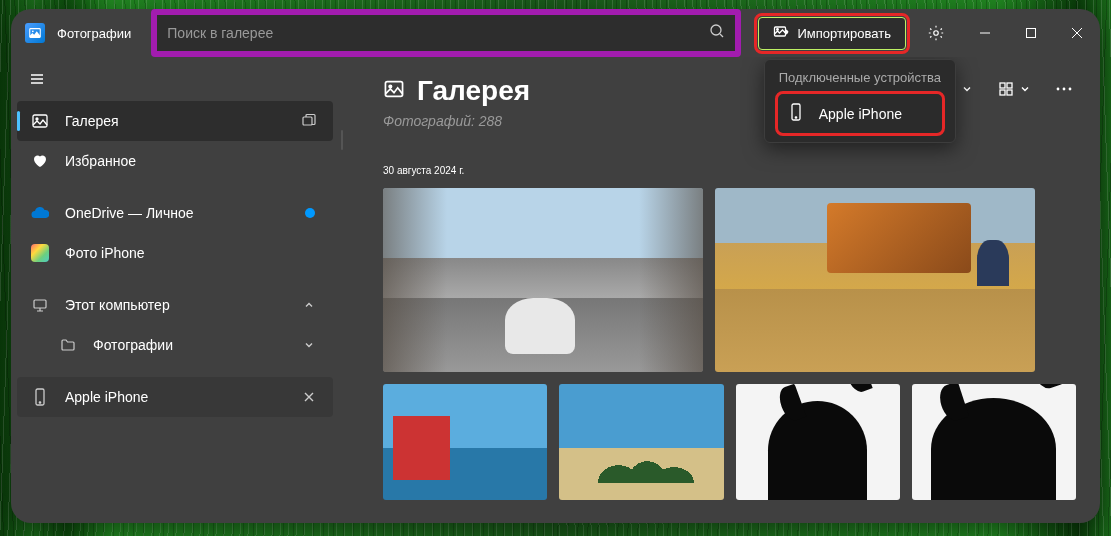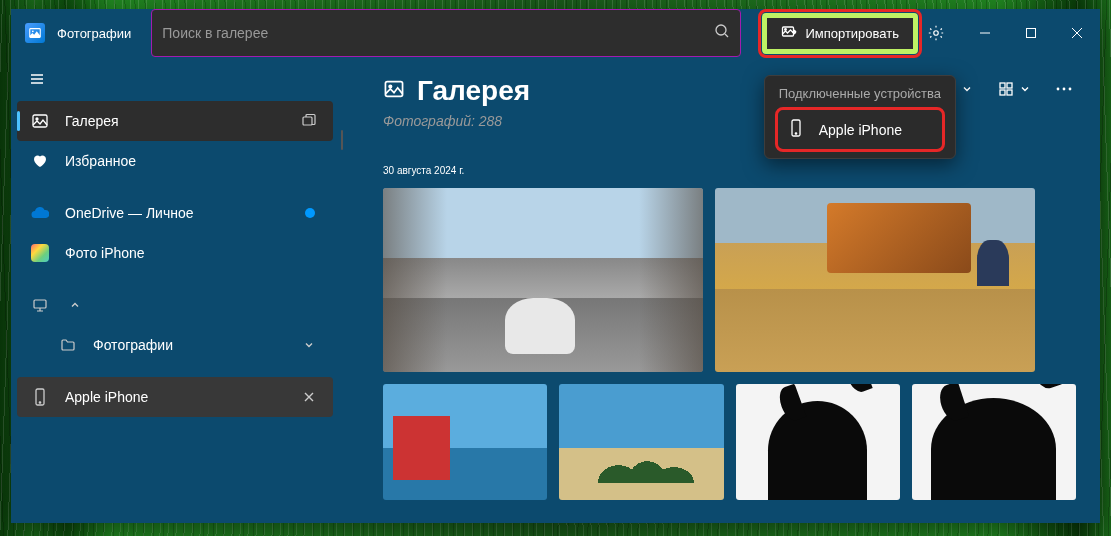--- a/index.html
+++ b/index.html
@@ -1,29 +1,29 @@
 <!DOCTYPE html>
 <html><head>
 <meta charset="utf-8">
 <style>
 * { margin:0; padding:0; box-sizing:border-box; font-family:"Segoe UI",sans-serif; }
 body { width:1111px; height:536px; overflow:hidden; background:#1a5c1a; position:relative; }
 .bg { position:absolute; inset:0; background:linear-gradient(90deg,#0a3d0a 0%,#1a6b1a 3%,#0d4d0d 6%,#228b22 10%,#1a5c1a 50%,#228b22 90%,#0a3d0a 97%,#1a6b1a 100%); }
 .bg::before,.bg::after { content:""; position:absolute; top:0; bottom:0; width:50%; background:repeating-linear-gradient(92deg,transparent 0px,transparent 2px,rgba(255,255,255,0.15) 2px,rgba(255,255,255,0.15) 3px,transparent 3px,transparent 8px),repeating-linear-gradient(88deg,transparent 0px,transparent 3px,rgba(0,0,0,0.2) 3px,rgba(0,0,0,0.2) 4px,transparent 4px,transparent 10px); }
 .bg::before { left:0; } .bg::after { right:0; transform:scaleX(-1); }
-.window { position:absolute; top:9px; left:11px; right:11px; bottom:13px; background:#0c4a6e; border-radius:0; display:flex; flex-direction:column; overflow:hidden; box-shadow:0 8px 32px rgba(0,0,0,0.5); }
+.window { position:absolute; top:9px; left:11px; right:11px; bottom:13px; background:#404040; border-radius:20px; display:flex; flex-direction:column; overflow:hidden; box-shadow:0 8px 32px rgba(0,0,0,0.5); }
 .titlebar { height:48px; display:flex; align-items:center; padding:0 0 0 14px; gap:12px; }
 .app-icon { width:20px; height:20px; background:linear-gradient(135deg,#4a9eff 0%,#0078d4 100%); border-radius:3px; display:flex; align-items:center; justify-content:center; flex-shrink:0; }
 .app-icon svg { width:14px; height:14px; }
 .app-title { color:#fff; font-size:13px; margin-right:8px; }
-.search { flex:1; max-width:590px; height:48px; background:#2d2d2d; border:1px solid #a21caf; border-radius:4px; display:flex; align-items:center; padding:12px 10px; }
+.search { flex:1; max-width:590px; height:48px; background:#2d2d2d; border:6px solid #a21caf; border-radius:4px; display:flex; align-items:center; padding:12px 10px; }
 .search input { flex:1; background:none; border:none; outline:none; color:#ccc; font-size:14px; }
 .search input::placeholder { color:#999; }
 .titlebar-right { margin-left:auto; display:flex; align-items:center; height:100%; }
-.import-btn { display:flex; align-items:center; gap:8px; padding:6px 14px; background:#2d2d2d; border:5px solid #bef264; border-radius:4px; color:#fff; font-size:13px; cursor:pointer; }
+.import-btn { display:flex; align-items:center; gap:8px; padding:6px 14px; background:#2d2d2d; border:1px solid #bef264; border-radius:4px; color:#fff; font-size:13px; cursor:pointer; margin-right:12px; }
 .hl-red { outline:3px solid #e62727; outline-offset:1px; }
 .gear { width:36px; display:flex; align-items:center; justify-content:center; color:#fff; cursor:pointer; }
 .win-controls { display:flex; height:100%; margin-left:8px; }
 .win-btn { width:46px; display:flex; align-items:center; justify-content:center; color:#fff; cursor:pointer; }
 .body { flex:1; display:flex; overflow:hidden; }
 .sidebar { width:328px; display:flex; flex-direction:column; padding:4px 0; position:relative; }
 .hamburger { width:40px; height:36px; display:flex; align-items:center; justify-content:center; color:#fff; cursor:pointer; margin:0 0 4px 6px; border-radius:4px; }
 .nav-item { height:40px; display:flex; align-items:center; padding:0 14px; margin:0 6px; border-radius:4px; color:#fff; font-size:14px; cursor:pointer; gap:16px; position:relative; }
 .nav-item.active { background:#2d2d2d; }
 .nav-item.active::before { content:""; position:absolute; left:0; top:10px; bottom:10px; width:3px; background:#4cc2ff; border-radius:2px; }
@@ -38,21 +38,21 @@
 .onedrive-icon { width:18px; height:14px; }
 .splitter { width:6px; cursor:ew-resize; position:relative; }
 .splitter::after { content:""; position:absolute; left:2px; top:50%; transform:translateY(-160px); width:2px; height:20px; background:#555; border-radius:1px; }
 .main { flex:1; padding:18px 24px 0 38px; overflow:hidden; position:relative; color:#fff; }
 .main-header { display:flex; align-items:flex-start; }
 .main-title-row { display:flex; align-items:center; gap:12px; }
 .main-title { font-size:28px; font-weight:600; }
 .main-sub { color:#999; font-size:14px; margin-top:6px;font-style:italic; }
 .toolbar { position:absolute; right:24px; top:20px; display:flex; align-items:center; gap:18px; }
 .tool-btn { display:flex; align-items:center; gap:6px; color:#fff; cursor:pointer; padding:4px; }
-.popup { position:absolute; right:144px; top:18px; background:#2b2b2b; border:1px solid #3d3d3d; border-radius:6px; padding:10px 14px; min-width:190px; box-shadow:0 6px 20px rgba(0,0,0,0.5); }
+.popup { position:absolute; right:144px; top:2px; background:#2b2b2b; border:1px solid #3d3d3d; border-radius:6px; padding:10px 14px; min-width:190px; box-shadow:0 6px 20px rgba(0,0,0,0.5); }
 .popup-title { color:#aaa; font-size:13px; text-align:center; margin-bottom:10px; }
 .popup-item { display:flex; align-items:center; gap:16px; padding:8px 10px; color:#fff; font-size:14px; cursor:pointer; border-radius:4px; }
 .date-header { font-size:10px; font-weight:400; margin-top:36px; margin-bottom:12px; }
 .photo-row { display:flex; gap:12px; margin-bottom:12px; }
 .photo { border-radius:3px; overflow:hidden; }
 .photo.large { width:320px; height:184px; }
 .photo.small { width:202px; height:116px; }
 
 .ph1 { background:linear-gradient(180deg,#b8d4e8 0%,#b8d4e8 38%,#888 38%,#aaa 60%,#777 60%,#999 100%); position:relative; }
 .ph1::before { content:""; position:absolute; left:38%; bottom:10%; width:22%; height:30%; background:#e8e8e8; border-radius:40% 40% 8px 8px; }
@@ -188,20 +188,21 @@
 
       <div class="nav-spacer"></div>
 
       <div class="nav-item">
         <span class="nav-icon">
             <svg width="16" height="16" viewBox="0 0 16 16" fill="none" stroke="#ccc" stroke-width="1.2">
               <rect x="2" y="3" width="12" height="8" rx="1"></rect>
               <path d="M5 14h6M8 11v3"></path>
             </svg>
           </span>
+        <span class="nav-label">Этот компьютер</span>
         <span class="nav-action">
             <svg width="12" height="12" viewBox="0 0 12 12" fill="none" stroke="#ccc" stroke-width="1.4">
               <path d="M3 7.5l3-3 3 3"></path>
             </svg>
           </span>
       </div>
 
       <div class="nav-item nav-indent">
         <span class="nav-icon">
             <svg width="16" height="16" viewBox="0 0 16 16" fill="none" stroke="#ccc" stroke-width="1.2">

